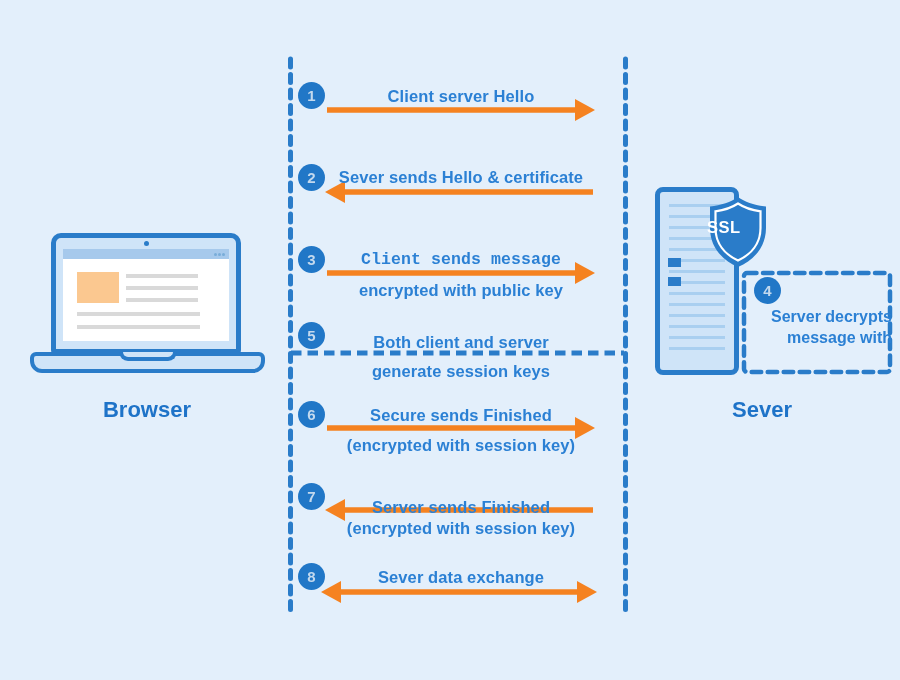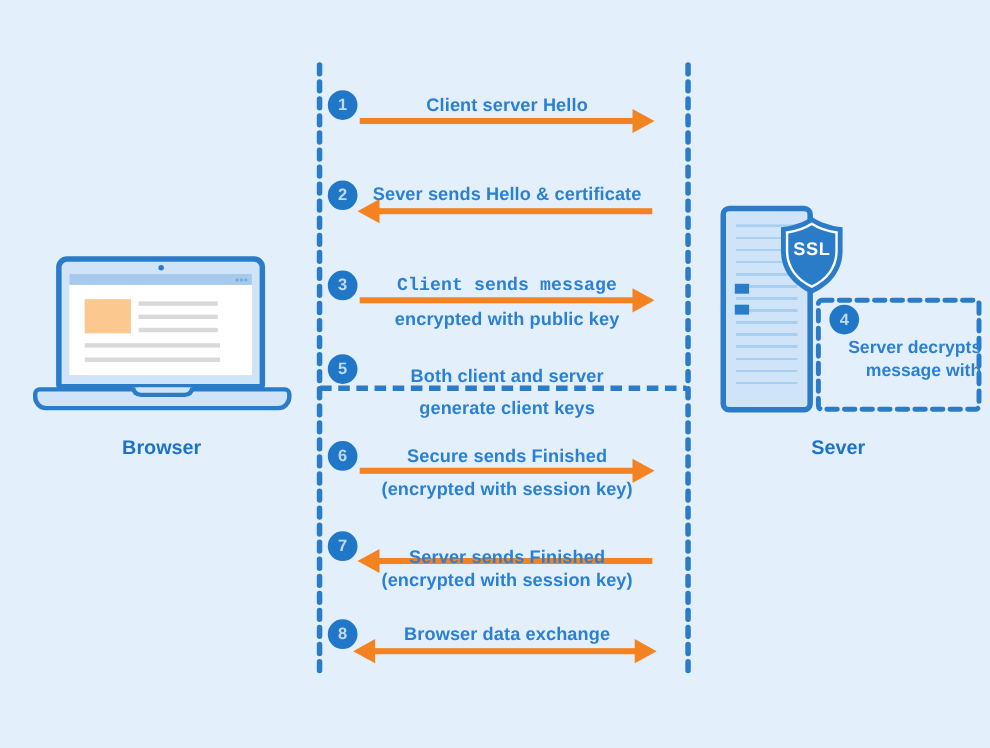--- a/index.html
+++ b/index.html
@@ -37,21 +37,21 @@
 
   
   .note-text{
     position:absolute;z-index:2;left:754px;top:307px;width:138px;
     color:#2b80d4;font-size:16px;font-weight:600;line-height:20.5px;text-align:right;
   }
 
   
   .caption{
     position:absolute;z-index:2;width:160px;text-align:center;
-    color:#1e73c8;font-size:18px;font-weight:700;
+    color:#1e73c8;font-size:22px;font-weight:700;
   }
   #browser-caption{left:67px;top:397px;}
   #server-caption{left:682px;top:397px;}
 
   
   #laptop-screen{
     position:absolute;z-index:2;left:51px;top:233px;width:190px;height:121px;
     background:#cfe4f8;border:5px solid #2a7cc9;border-radius:10px 10px 4px 4px;box-sizing:border-box;
   }
   #webcam{position:absolute;left:50%;top:3px;width:5px;height:5px;margin-left:-2.5px;border-radius:50%;background:#2a7cc9;}
@@ -83,21 +83,21 @@
   }
   #server-stripes{
     position:absolute;left:9px;right:9px;top:12px;bottom:12px;
     background:repeating-linear-gradient(to bottom,#a9cff0 0 2.5px,rgba(0,0,0,0) 2.5px 11px);
   }
   .srv-sq{position:absolute;width:13px;height:9px;background:#2a7cc9;}
   #sq1{left:8px;top:66px;}
   #sq2{left:8px;top:85px;}
   #ssl-shield{position:absolute;z-index:3;left:707px;top:195px;}
   #ssl-text{
-    position:absolute;z-index:4;left:707px;top:218px;width:62px;text-align:center;
+    position:absolute;z-index:4;left:707px;top:218px;width:62px;text-align:left;
     color:#ffffff;font-size:16.5px;font-weight:700;letter-spacing:.5px;
   }
 </style>
 </head>
 <body>
 
 <div id="canvas">
 
   <svg id="overlay" width="900" height="680" viewBox="0 0 900 680">
     <line x1="290.5" y1="59" x2="290.5" y2="616" stroke="#2a7cc9" stroke-width="5" stroke-dasharray="8 7.5" stroke-linecap="round"></line>
@@ -171,26 +171,26 @@
   <div class="num-circle" id="c5">5</div>
   <div class="num-circle" id="c6">6</div>
   <div class="num-circle" id="c7">7</div>
   <div class="num-circle" id="c8">8</div>
 
   <div class="step-label" id="t1">Client server Hello</div>
   <div class="step-label" id="t2">Sever sends Hello &amp; certificate</div>
   <div class="step-label" id="t3">Client sends message</div>
   <div class="step-label" id="t3s">encrypted with public key</div>
   <div class="step-label" id="t5a">Both client and server</div>
-  <div class="step-label" id="t5b">generate client keys</div>
+  <div class="step-label" id="t5b">generate session keys</div>
   <div class="step-label" id="t6">Secure sends Finished</div>
   <div class="step-label" id="t6s">(encrypted with session key)</div>
   <div class="step-label" id="t7">Server sends Finished</div>
   <div class="step-label" id="t7s">(encrypted with session key)</div>
-  <div class="step-label" id="t8">Browser data exchange</div>
+  <div class="step-label" id="t8">Sever data exchange</div>
 
   <div class="num-circle" id="c4">4</div>
   <div class="note-text">
     <div>Server decrypts</div>
     <div>message with</div>
   </div>
 
 </div>
 
 </body></html>

